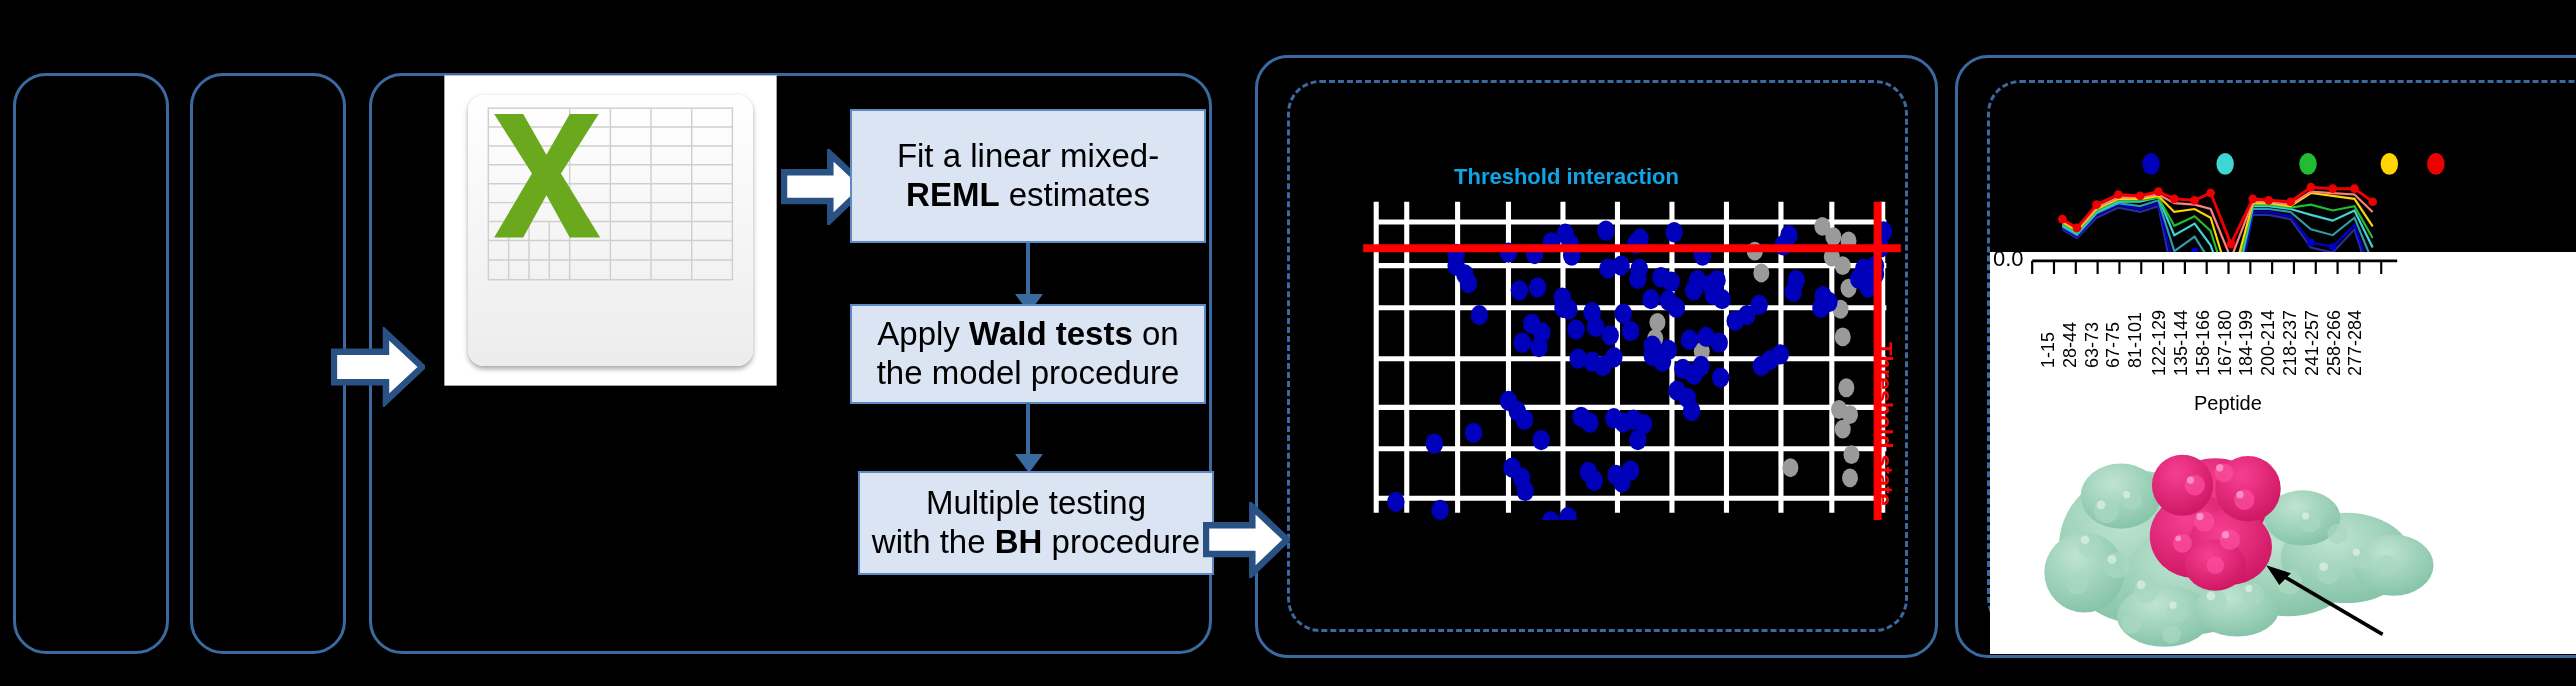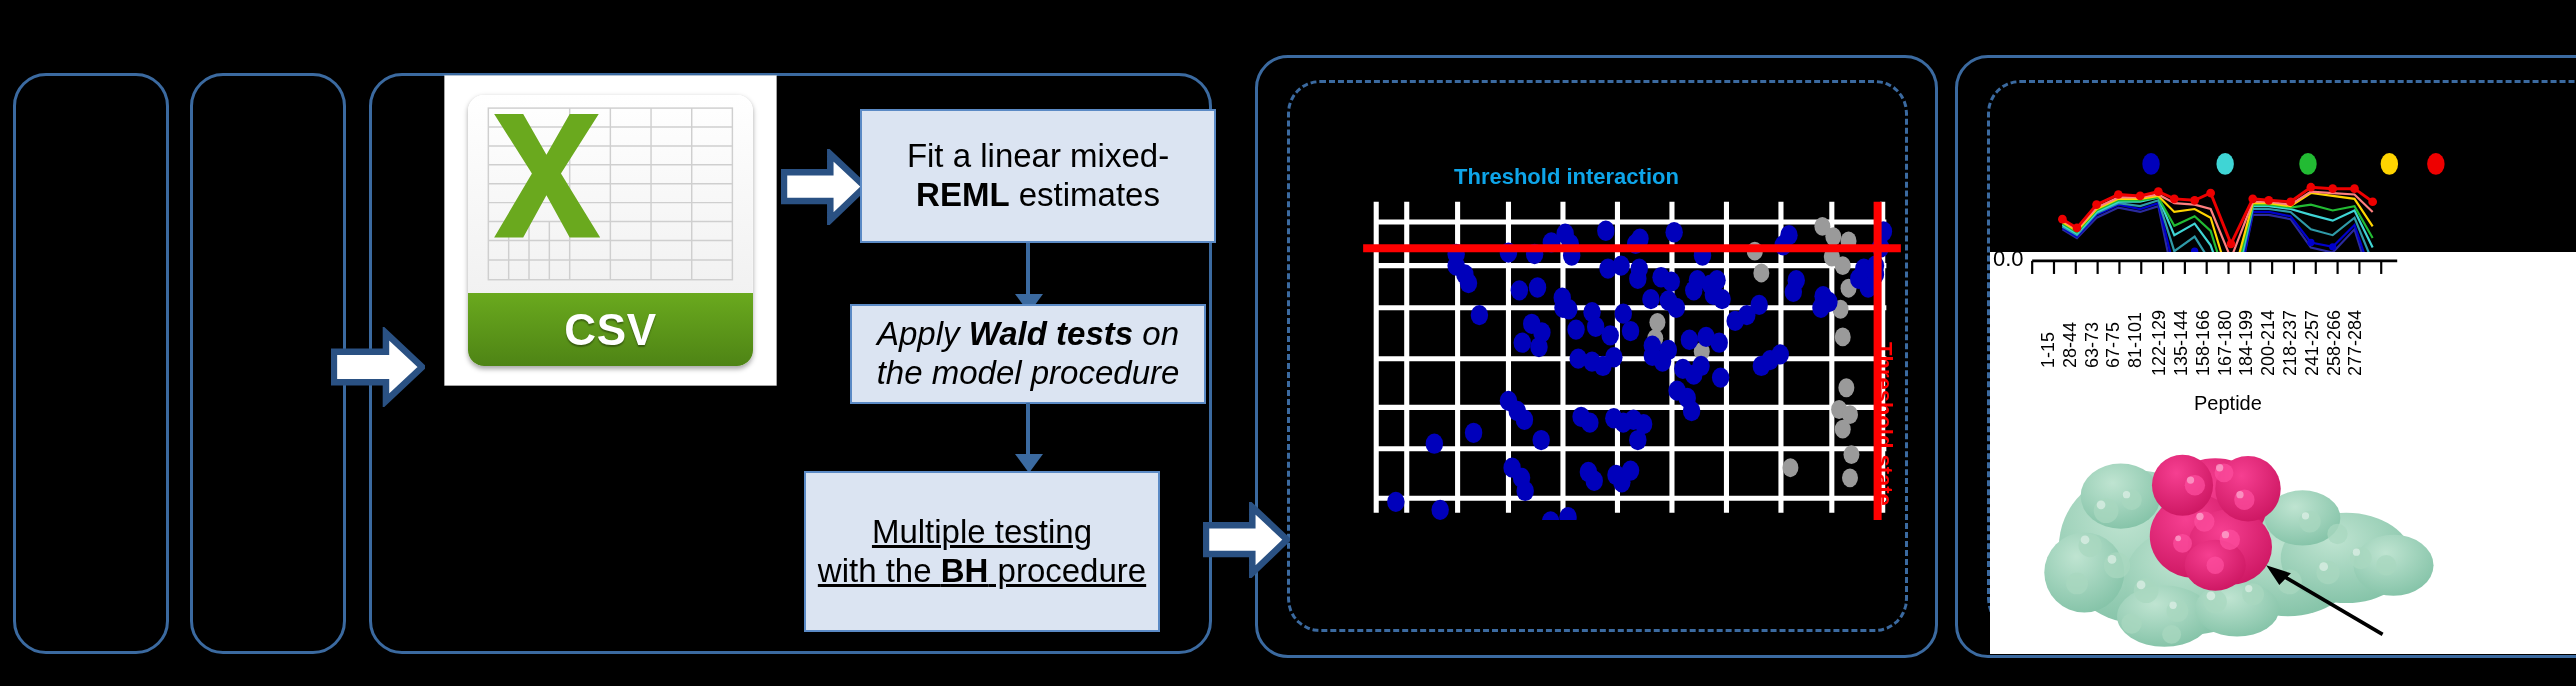--- a/index.html
+++ b/index.html
@@ -103,53 +103,50 @@
           <line x1="28" y1="227" x2="364" y2="227"></line>
           <line x1="56" y1="174" x2="56" y2="254"></line>
           <line x1="84" y1="174" x2="84" y2="254"></line>
           <line x1="112" y1="174" x2="112" y2="254"></line>
         </g>
 
         <g fill="#6aa91e">
           <polygon points="36,26 76,26 108,82 140,26 180,26 128,108 182,196 140,196 108,138 76,196 36,196 88,108"></polygon>
         </g>
       </svg>
-      <div class="csv-band">
-        <span>CSV</span>
-      </div>
     </div>
   </div>
 
   <div class="flow-arrow" style="left:781px;top:149px;">
     <svg width="87" height="76" viewBox="0 0 120 105">
       <polygon points="4,32 68,32 68,7 116,52 68,98 68,72 4,72" fill="#ffffff" stroke="#2a5183" stroke-width="9" stroke-linejoin="miter"></polygon>
     </svg>
   </div>
 
-  <div class="procbox" style="left:850px;top:109px;width:356px;height:134px;margin-left:10px;">
+  <div class="procbox" style="left:850px;top:109px;width:356px;height:134px;">
     <div>
       <div>Fit a linear mixed-</div>
       <div><b>REML</b> estimates</div>
     </div>
   </div>
 
   <div class="connector" style="left:1026px;top:243px;height:55px;"></div>
   <div class="connector-head" style="left:1015px;top:294px;"></div>
 
-  <div class="procbox" style="left:850px;top:304px;width:356px;height:100px;font-style:italic;">
+  <div class="procbox" style="left:850px;top:304px;width:356px;height:100px;">
     <div>
       <div>Apply <b>Wald tests</b> on</div>
       <div>the model procedure</div>
     </div>
   </div>
 
   <div class="connector" style="left:1026px;top:403px;height:55px;"></div>
   <div class="connector-head" style="left:1015px;top:454px;"></div>
 
-  <div class="procbox" style="left:804px;top:471px;width:356px;height:161px;text-decoration:underline;">
+  <div class="procbox" style="left:858px;top:471px;width:356px;height:104px;">
     <div>
       <div>Multiple testing</div>
       <div>with the <b>BH</b> procedure</div>
     </div>
   </div>
 
   <div class="flow-arrow" style="left:1203px;top:502px;">
     <svg width="87" height="76" viewBox="0 0 120 105">
       <polygon points="4,32 68,32 68,7 116,52 68,98 68,72 4,72" fill="#ffffff" stroke="#2a5183" stroke-width="9" stroke-linejoin="miter"></polygon>
     </svg>

